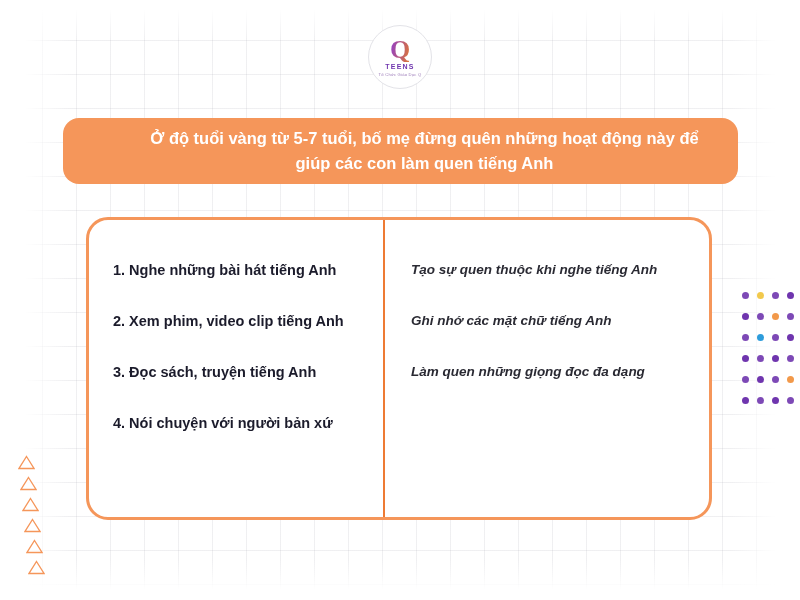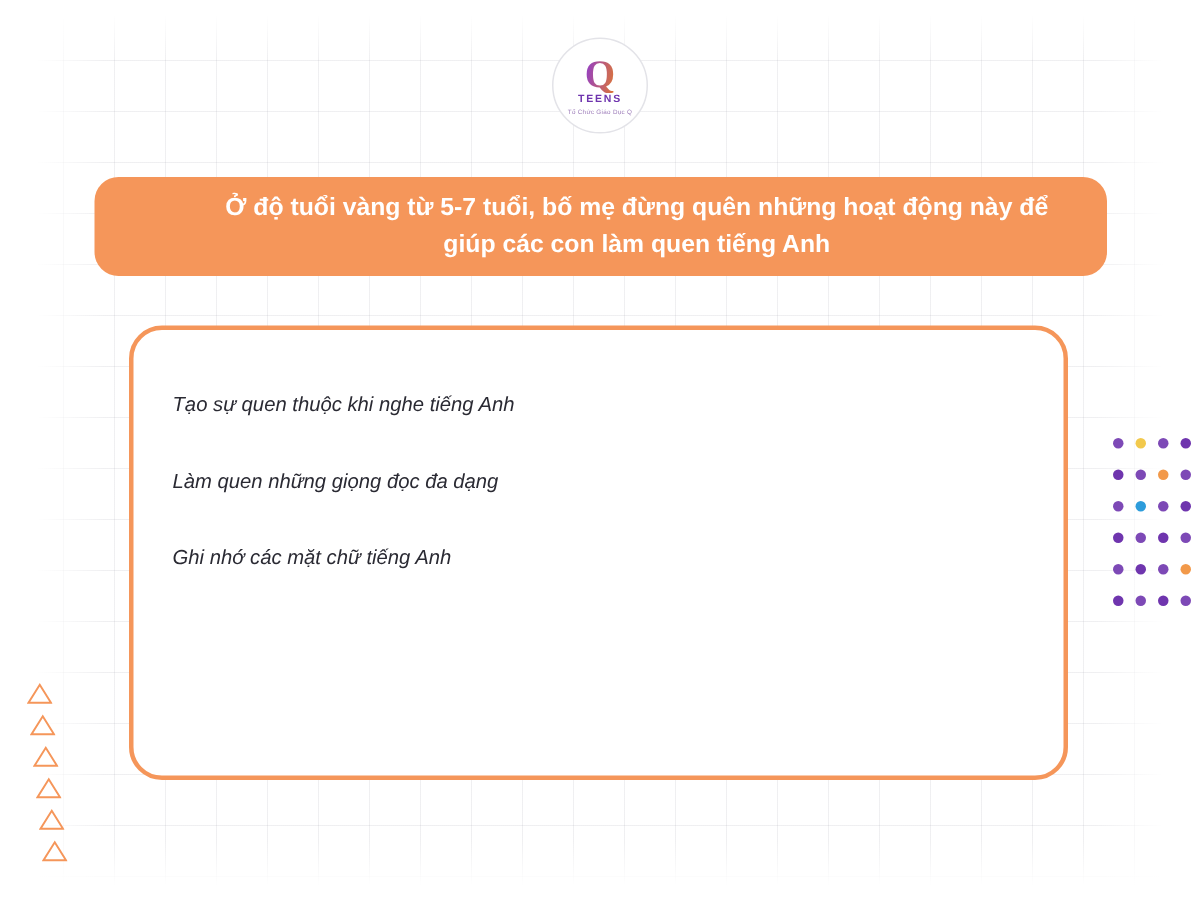--- a/index.html
+++ b/index.html
@@ -126,20 +126,21 @@
   .col-left {
     width: 296px;
     border-right: 2px solid #ee7b34;
     box-sizing: border-box;
     padding: 42px 0 0 24px;
   }
   .col-right {
     flex: 1;
     box-sizing: border-box;
     padding: 42px 0 0 26px;
+    font-weight: bold;
   }
   .row-left {
     height: 51px;
     font-size: 14.5px;
     font-weight: bold;
     color: #1b1b2b;
     white-space: nowrap;
   }
   .row-right {
     height: 51px;
@@ -192,24 +193,30 @@
   <div class="logo-q">Q</div>
   <div class="logo-teens">TEENS</div>
   <div class="logo-sub">Tổ Chức Giáo Dục Q</div>
 </div>
 
 <div class="title-banner">
   <div class="title-text">Ở độ tuổi vàng từ 5-7 tuổi, bố mẹ đừng quên những hoạt động này để giúp các con làm quen tiếng Anh</div>
 </div>
 
 <div class="card">
+  <div class="col-left">
+    <div class="row-left">1. Nghe những bài hát tiếng Anh</div>
+    <div class="row-left">2. Xem phim, video clip tiếng Anh</div>
+    <div class="row-left">3. Đọc sách, truyện tiếng Anh</div>
+    <div class="row-left">4. Nói chuyện với người bản xứ</div>
+  </div>
   <div class="col-right">
     <div class="row-right">Tạo sự quen thuộc khi nghe tiếng Anh</div>
+    <div class="row-right">Ghi nhớ các mặt chữ tiếng Anh</div>
     <div class="row-right">Làm quen những giọng đọc đa dạng</div>
-    <div class="row-right">Ghi nhớ các mặt chữ tiếng Anh</div>
   </div>
 </div>
 
 <div class="dots" id="dot-grid">
     <div class="dot" style="left: 0px; top: 0px; background: rgb(111, 53, 174); opacity: 0.9;"></div>
     <div class="dot" style="left: 15px; top: 0px; background: rgb(242, 201, 76);"></div>
     <div class="dot" style="left: 30px; top: 0px; background: rgb(111, 53, 174); opacity: 0.9;"></div>
     <div class="dot" style="left: 45px; top: 0px; background: rgb(111, 53, 174);"></div>
     <div class="dot" style="left: 0px; top: 21px; background: rgb(111, 53, 174);"></div>
     <div class="dot" style="left: 15px; top: 21px; background: rgb(111, 53, 174); opacity: 0.9;"></div>

